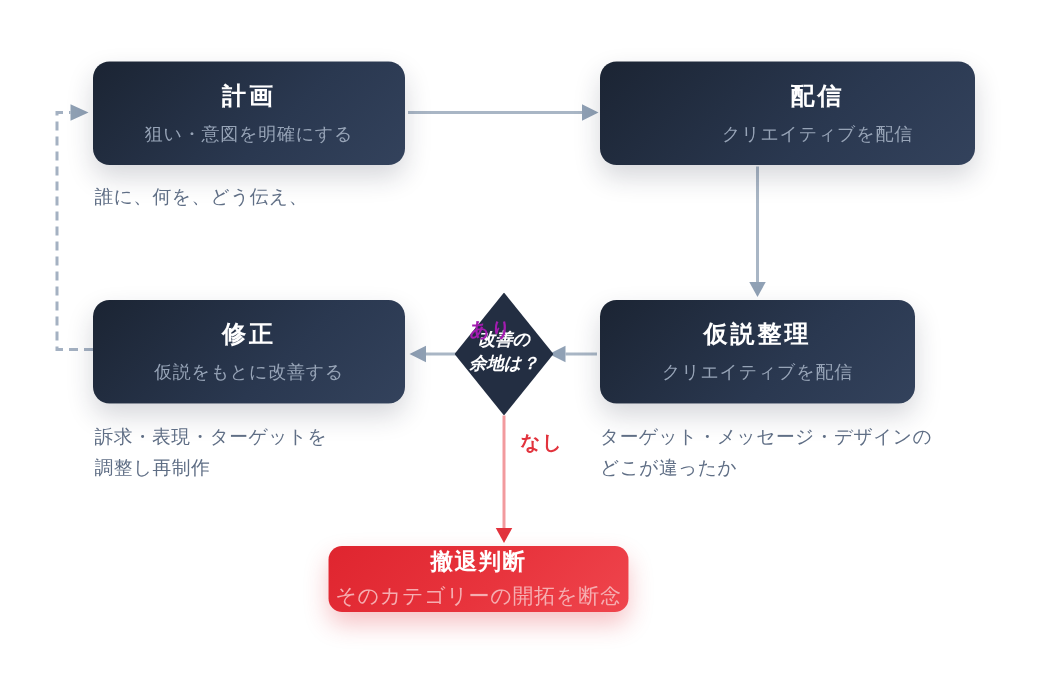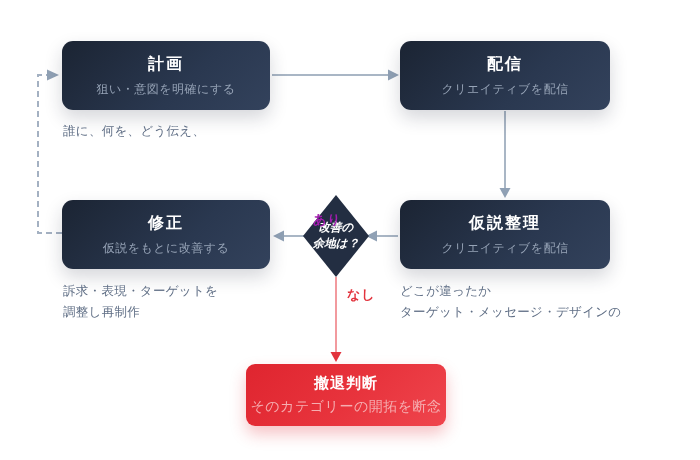--- a/index.html
+++ b/index.html
@@ -12,25 +12,25 @@
     position:absolute;border-radius:11px;
     background:linear-gradient(135deg,#1b2433 0%,#2a3850 60%,#33425c 100%);
     box-shadow:0 8px 18px rgba(25,35,55,.18);
     display:flex;flex-direction:column;align-items:center;justify-content:center;
     gap:6px;
     text-align:center;
   }
   .node-title{color:#ffffff;font-size:16px;font-weight:bold;letter-spacing:2px;}
   .node-subtitle{color:#97a4b7;font-size:12px;letter-spacing:.5px;}
   .node-plan{left:62px;top:41px;width:208px;height:69px;}
-  .node-deliver{left:400px;top:41px;width:210px;height:69px;}
+  .node-deliver{left:400px;top:41px;width:210px;height:69px;padding-left:40px;}
   .node-fix{left:62px;top:200px;width:208px;height:69px;}
   .node-hypothesis{left:400px;top:200px;width:210px;height:69px;}
   .node-withdraw{
-    left:246px;top:364px;width:200px;height:62px;border-radius:9px;
+    left:219px;top:364px;width:200px;height:44px;border-radius:9px;
     background:linear-gradient(135deg,#df252f 0%,#e8343d 55%,#ef454d 100%);
     box-shadow:0 8px 16px rgba(224,40,50,.28);gap:5px;
   }
   .node-withdraw .node-title{font-size:15px;letter-spacing:1px;}
   .node-withdraw .node-subtitle{color:#f5adb0;font-size:14px;}
   .diamond{
     position:absolute;left:303px;top:195px;width:66px;height:82px;
     background:#232e42;
     clip-path:polygon(50% 0,100% 50%,50% 100%,0 50%);
     display:flex;flex-direction:column;align-items:center;justify-content:center;font-style:italic;
@@ -117,20 +117,20 @@
   </div>
 
   <div class="note note-plan">
     <div>誰に、何を、どう伝え、</div>
   </div>
   <div class="note note-fix">
     <div>訴求・表現・ターゲットを</div>
     <div>調整し再制作</div>
   </div>
   <div class="note note-hypothesis">
+    <div>ターゲット・メッセージ・デザインの</div>
     <div>どこが違ったか</div>
-    <div>ターゲット・メッセージ・デザインの</div>
   </div>
 
   <div class="edge-label edge-label-yes">あり</div>
   <div class="edge-label edge-label-no">なし</div>
 
 </div>
 
 </body></html>

